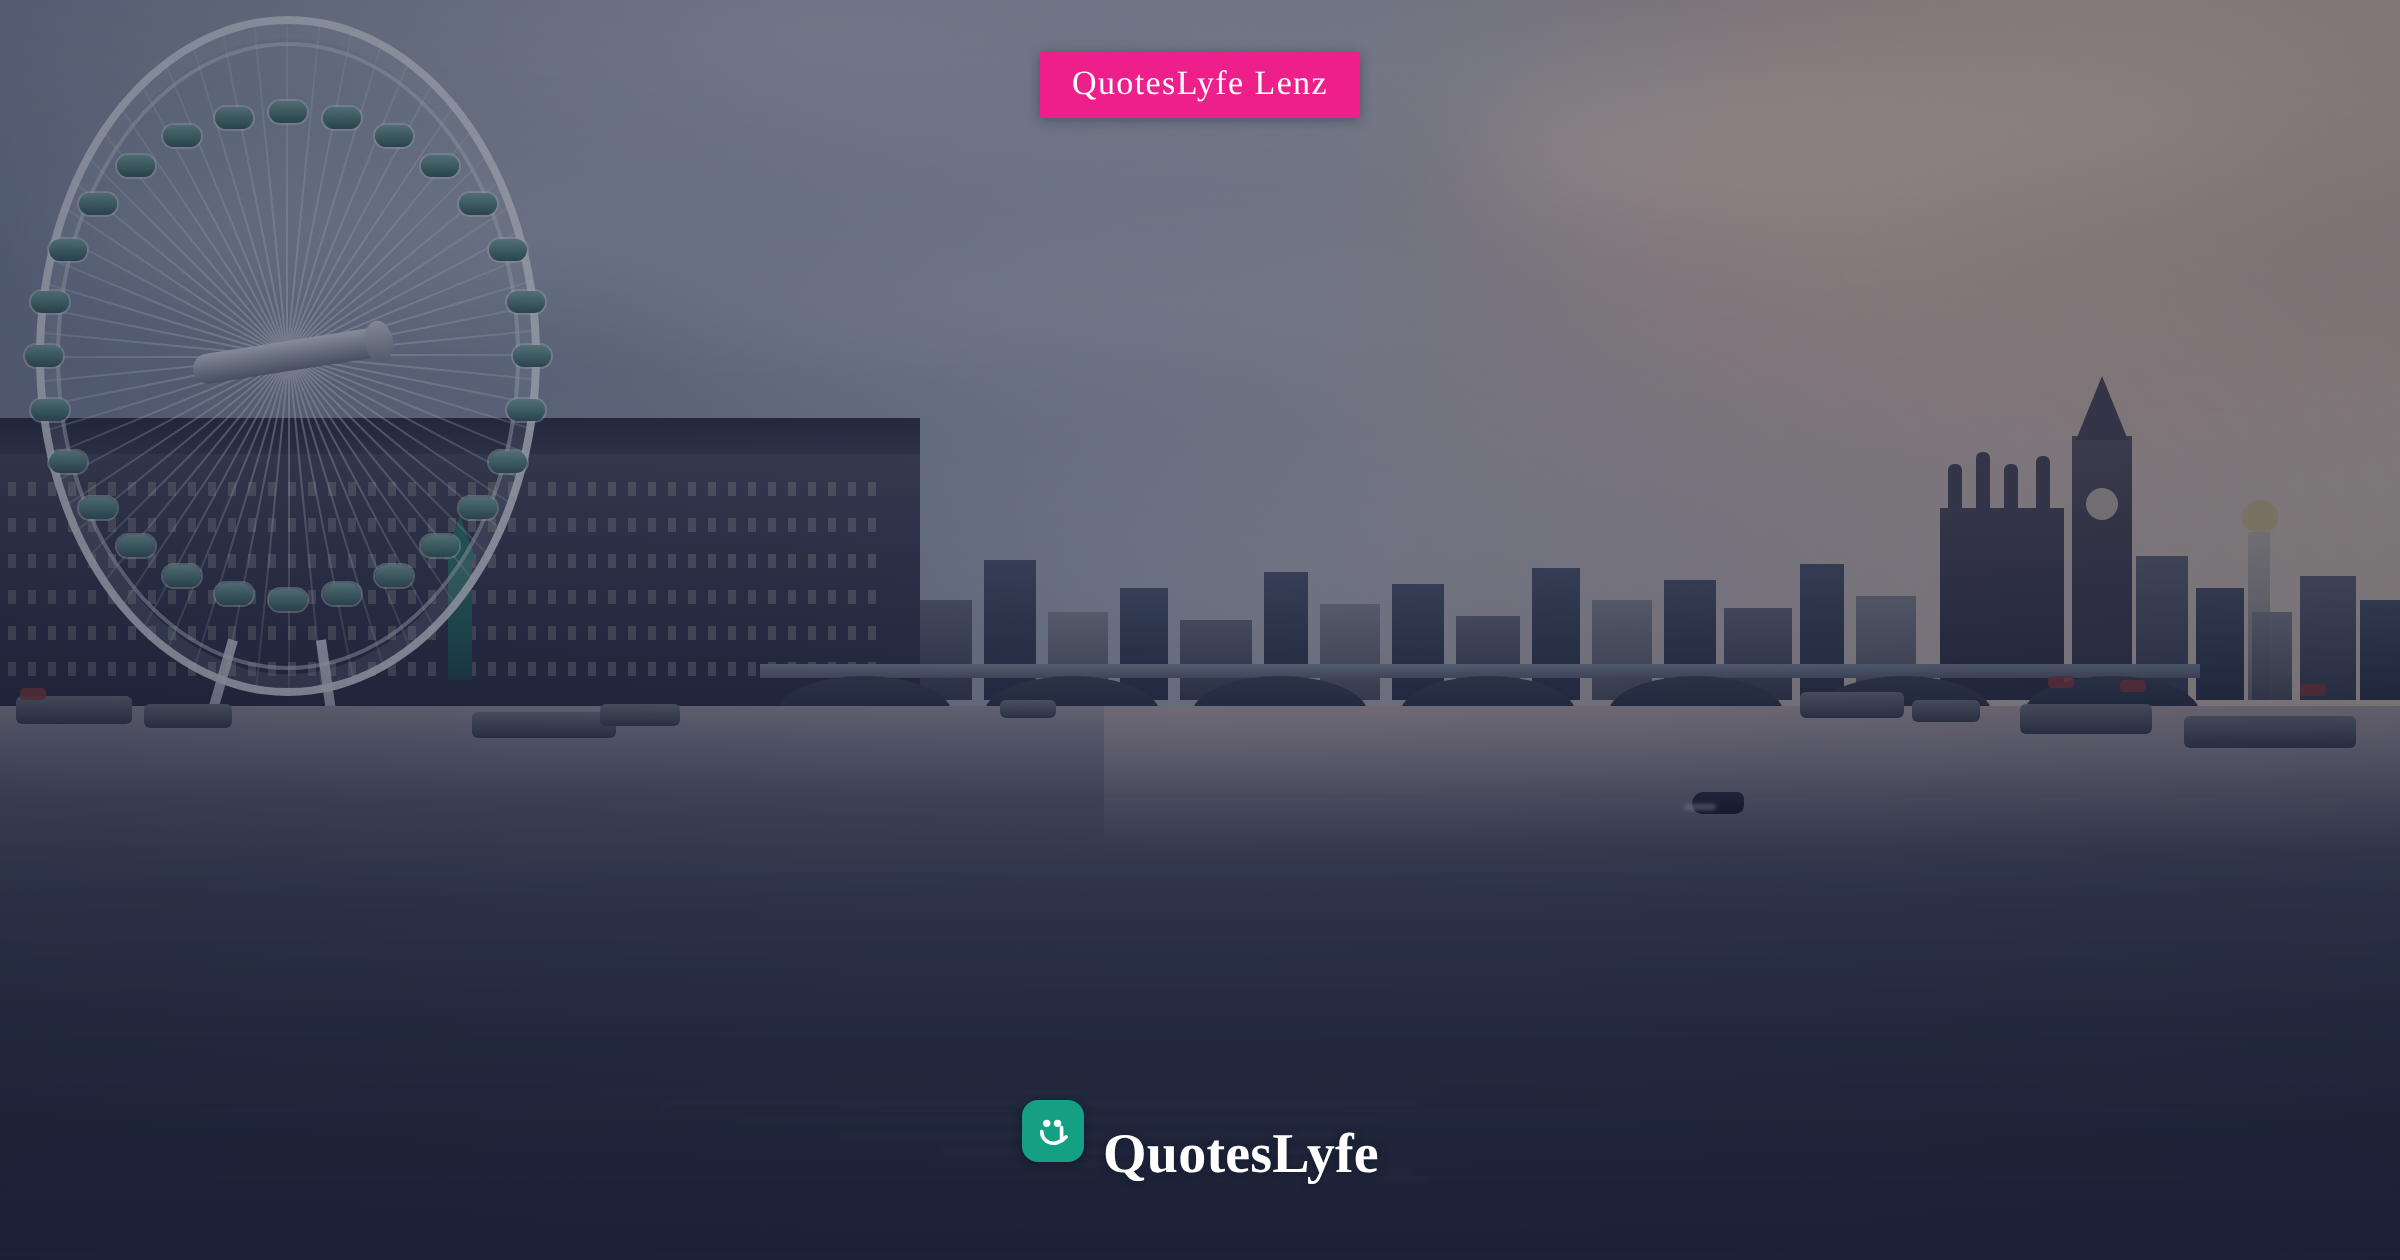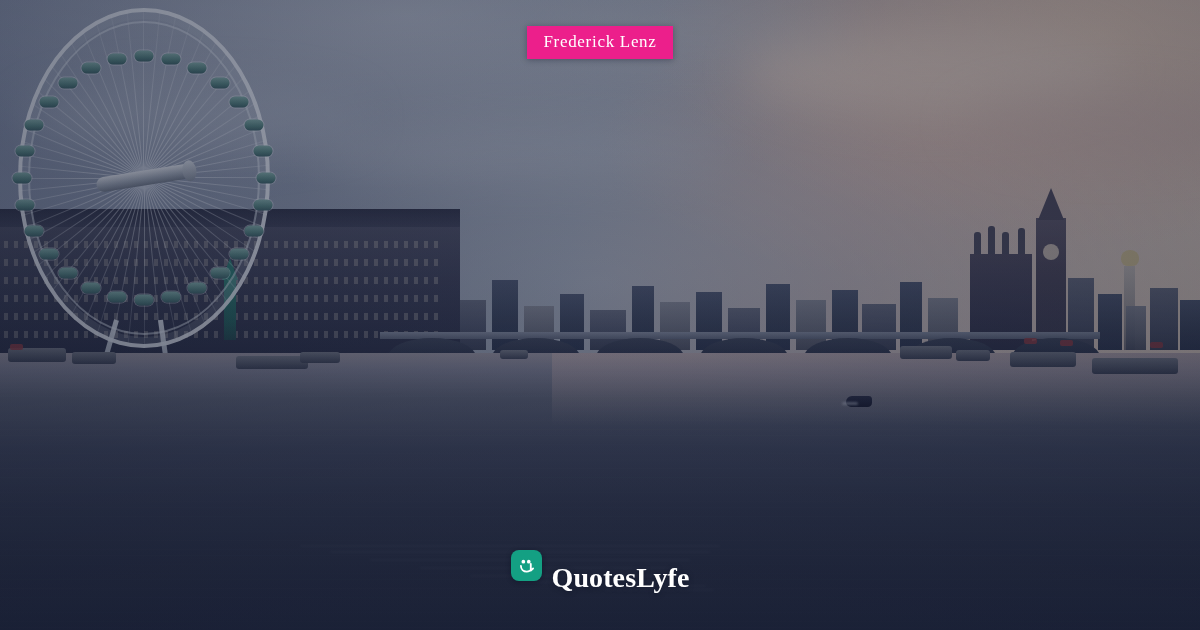--- a/index.html
+++ b/index.html
@@ -848,21 +848,21 @@
       <div class="redbus" style="left: 1060px; top: 340px;"></div>
       <div class="redbus" style="left: 10px; top: 344px;"></div>
       <div class="redbus" style="left: 1150px; top: 342px;"></div>
       <div class="wash"></div>
   </div>
 
   <div class="content">
 
 
     <div class="author-wrap">
-      <span class="author">Frederick Lenz</span>
+      <span class="author">QuotesLyfe Lenz</span>
     </div>
 
     <div class="brand">
       <span class="brand-icon">
         <svg width="21" height="21" viewBox="0 0 24 24" aria-hidden="true">
           <circle cx="8.4" cy="7.6" r="2.1" fill="#ffffff"></circle>
           <circle cx="14.6" cy="7.6" r="2.1" fill="#ffffff"></circle>
           <path d="M5.6 12.4c0 3.9 3 6.6 6.6 6.6 1.3 0 2.5-.33 3.5-.92" stroke="#ffffff" stroke-width="2.1" fill="none" stroke-linecap="round"></path>
           <path d="M16.9 10.1v7.6l2.6-2.3" stroke="#ffffff" stroke-width="2.1" fill="none" stroke-linecap="round" stroke-linejoin="round"></path>
         </svg>

